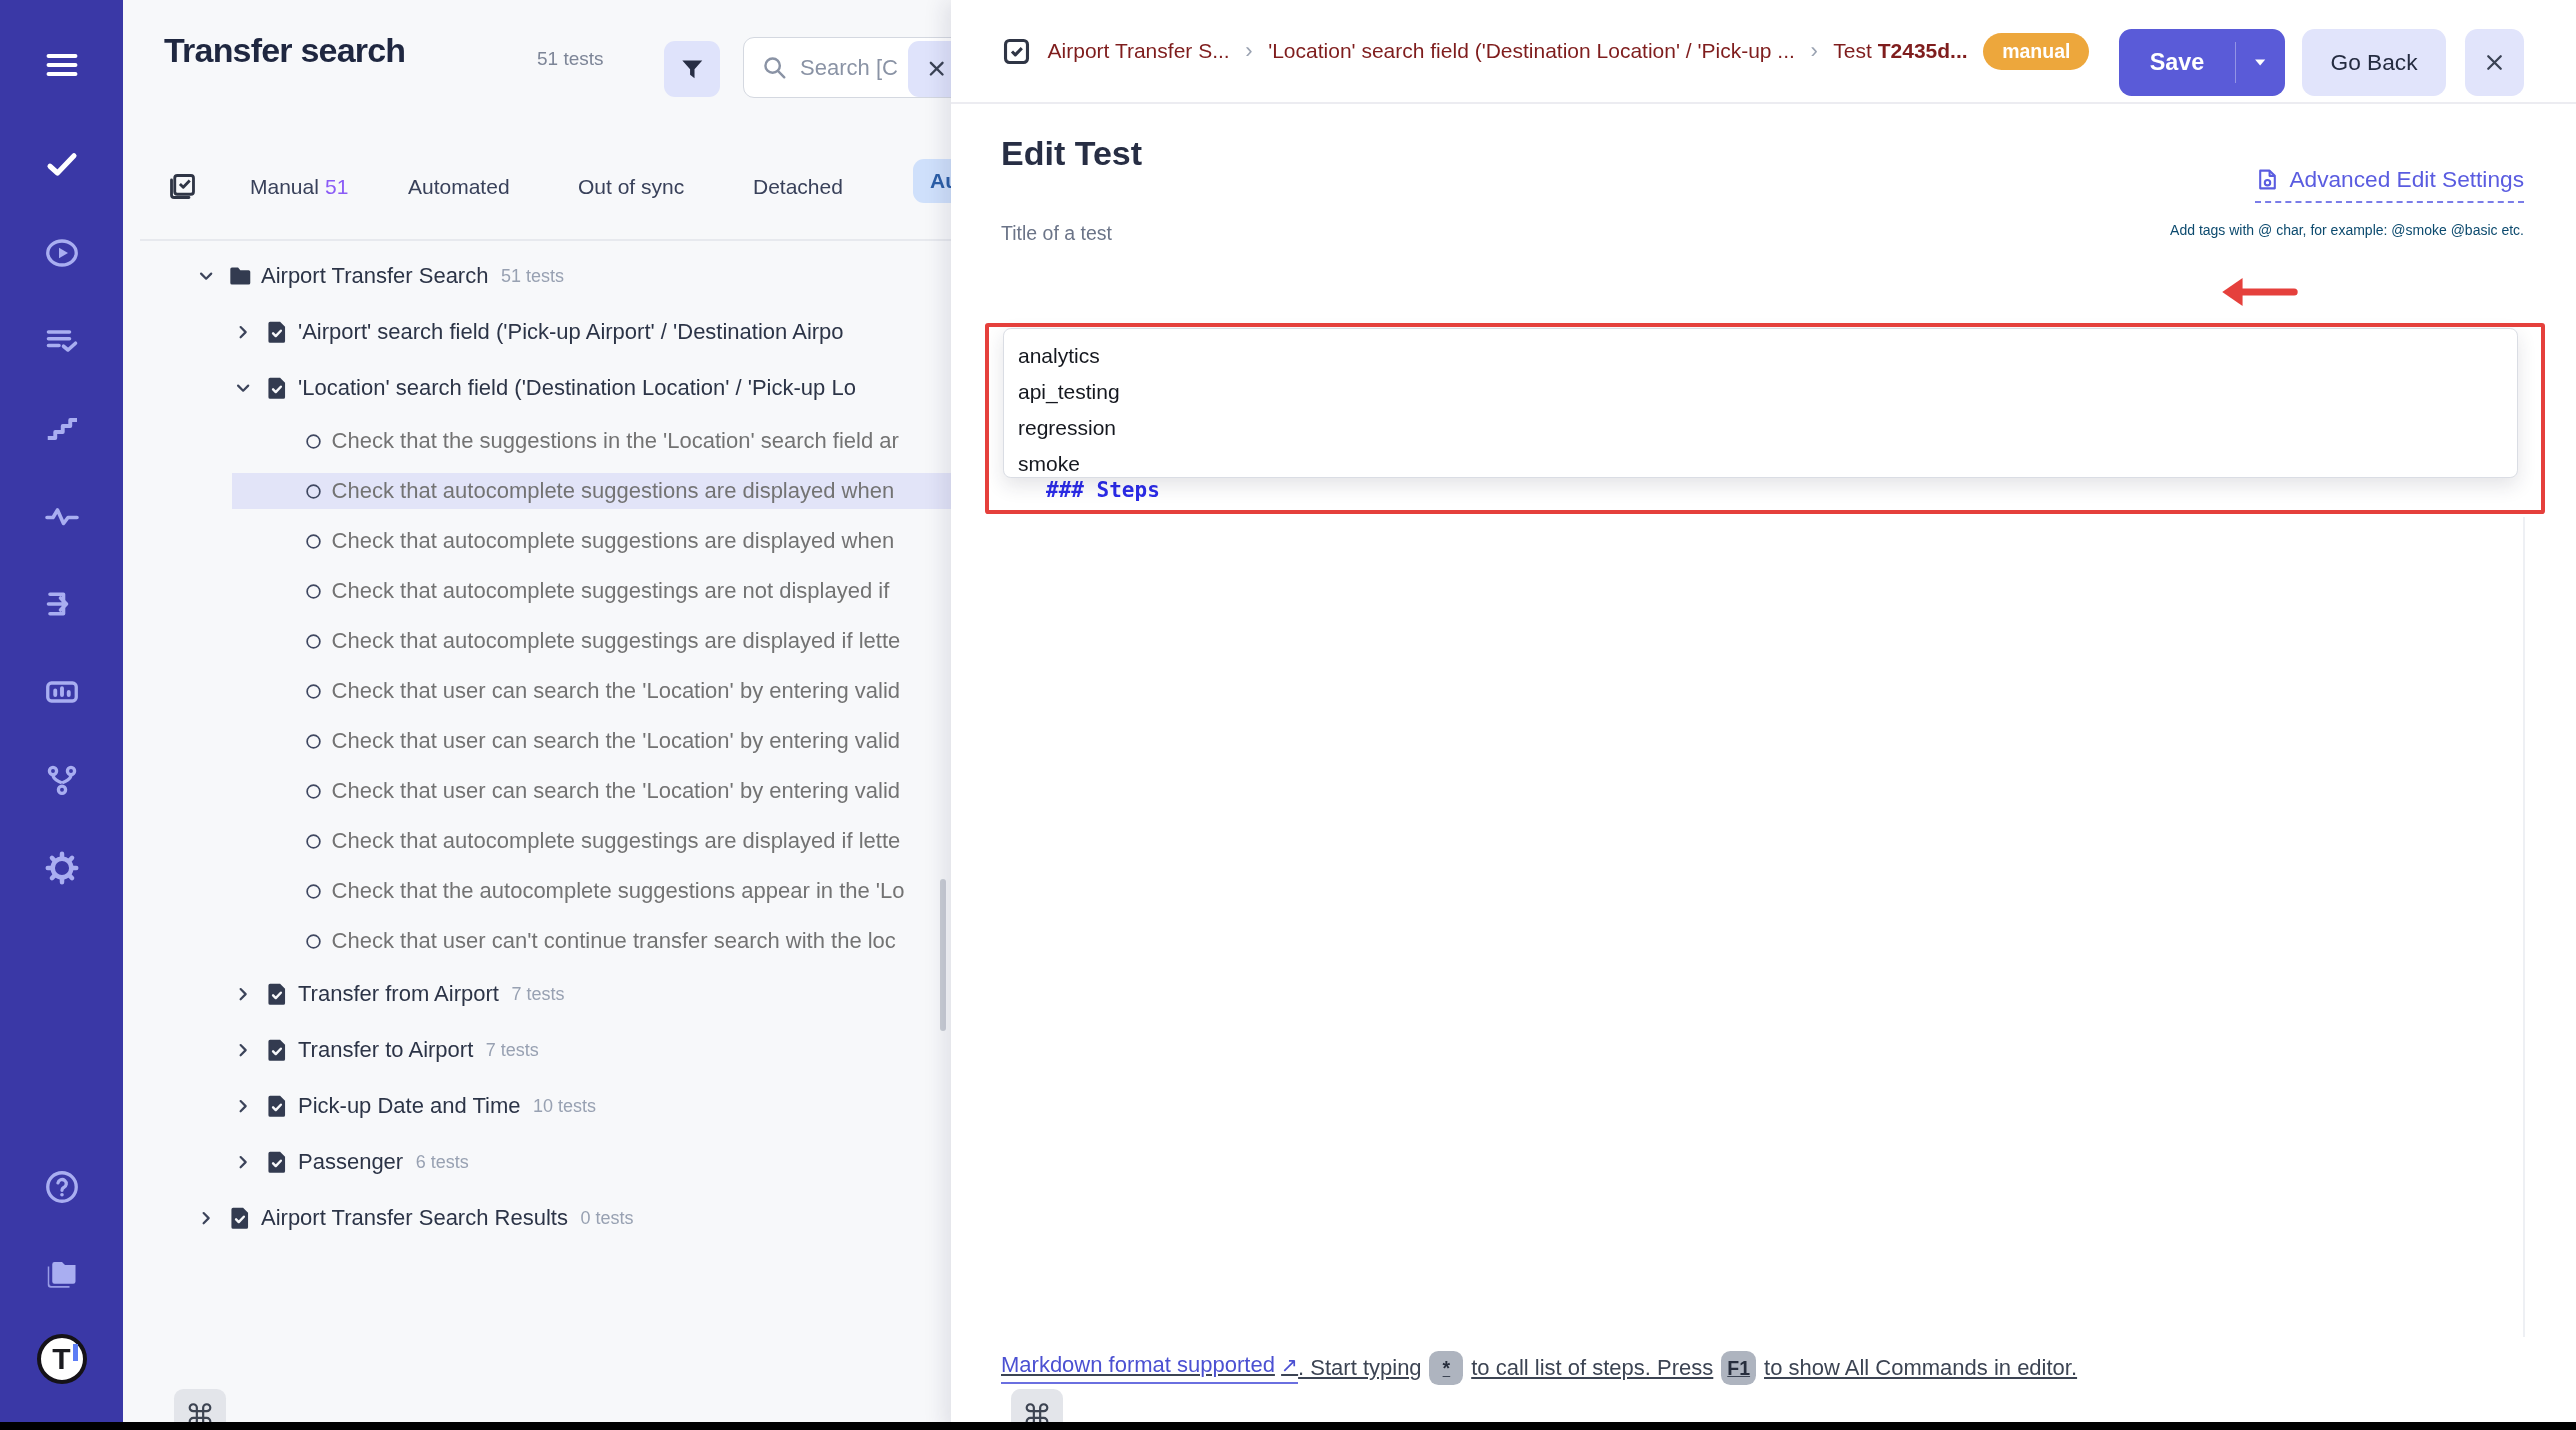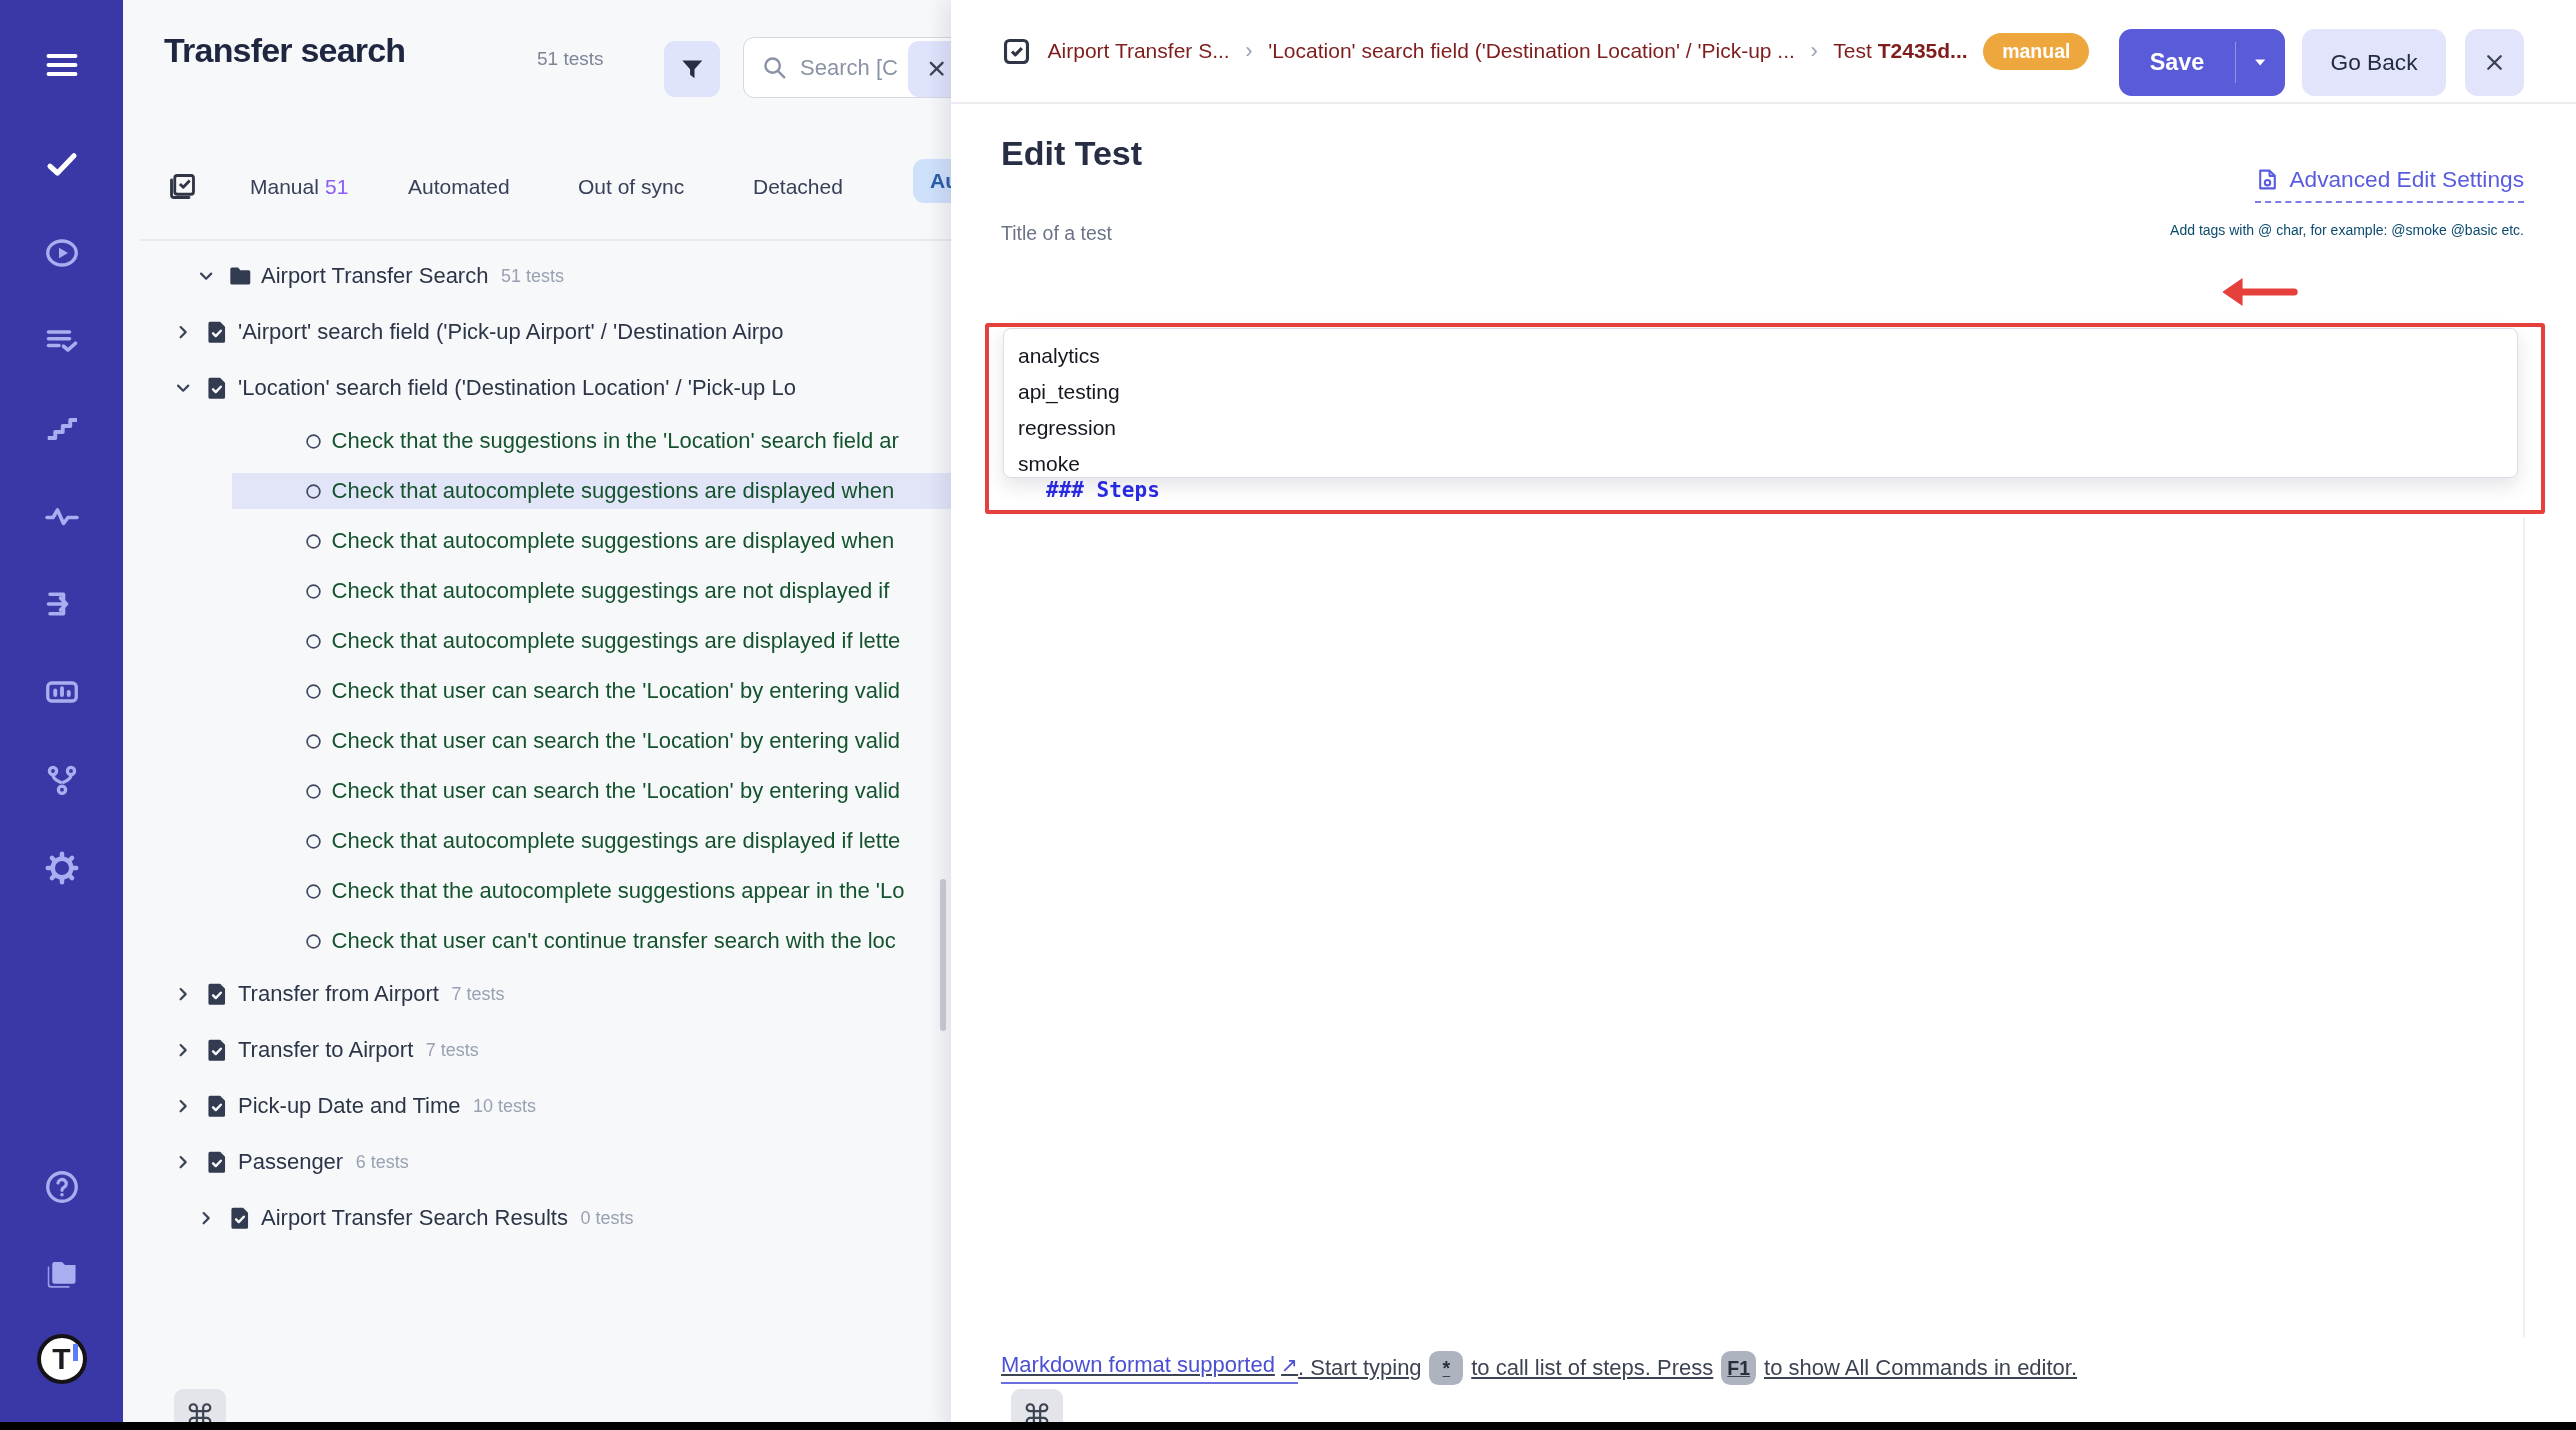--- a/index.html
+++ b/index.html
@@ -37,32 +37,32 @@
   .tab { position:absolute; font-size:21px; color:#39415a; white-space:nowrap; cursor:pointer; }
   .tab b { font-weight:400; color:#8b5cf6; margin-left:6.2px; }
   .tab-chip { position:absolute; left:790px; top:-4.7px; height:44px; padding:0 17px; background:#cfe0fb; color:#2b5ea7;
               font-weight:700; font-size:21px; border-radius:11px; display:flex; align-items:center; cursor:pointer; }
   .tabs-divider { position:absolute; left:17px; top:239px; width:811px; height:1.6px; background:#e7e9ee; }
 
   .tree { position:absolute; left:0; top:248px; width:859px; }
   .row { position:relative; display:flex; align-items:center; height:50px; white-space:nowrap; cursor:pointer; }
   .row.big { height:56px; }
   .row.d0 { padding-left:73px; }
-  .row.d1 { padding-left:50px; }
+  .row.d1 { padding-left:110px; }
   .row.d2 { padding-left:151px; }
   .row.selected::before { content:""; position:absolute; left:109px; right:0; top:7px; bottom:7px; background:#e2e4f8; }
   .row > * { position:relative; }
   .chev { width:31px; height:23.4px; display:flex; align-items:center; color:#3c445a; flex:none; }
   .chev svg { width:20.3px; height:20.3px; }
   .chev.hidden { visibility:hidden; }
   .node-ic { width:34px; height:30px; display:flex; align-items:center; color:#333b50; flex:none; }
   .node-ic svg { width:26.6px; height:26.6px; }
   .row.d2 .node-ic { width:26.6px; }
   .row.d2 .node-ic svg { width:17px; height:17px; }
-  .row-label { font-size:22px; color:#14532d; }
+  .row-label { font-size:22px; color:#737373; }
   .row.big .row-label { font-weight:500; color:#2c3447; }
   .row-count { font-size:18px; color:#98a1b2; margin-left:12.5px; }
   .tree-scroll { position:absolute; left:817px; top:879px; width:6.2px; height:152px; border-radius:3.1px; background:#c9cdd5; }
   .cmd-badge { position:absolute; width:52px; height:52px; background:#e3e5ea; border-radius:9.4px;
                display:flex; align-items:center; justify-content:center; font-size:30px; color:#3d4452;
                font-family:"DejaVu Sans", sans-serif; }
 
   
   .overlay { position:absolute; left:951px; top:0; width:1625px; height:1431px; background:#ffffff; z-index:10;
              box-shadow:-7.8px 0 20.3px rgba(25,28,70,0.10); }

